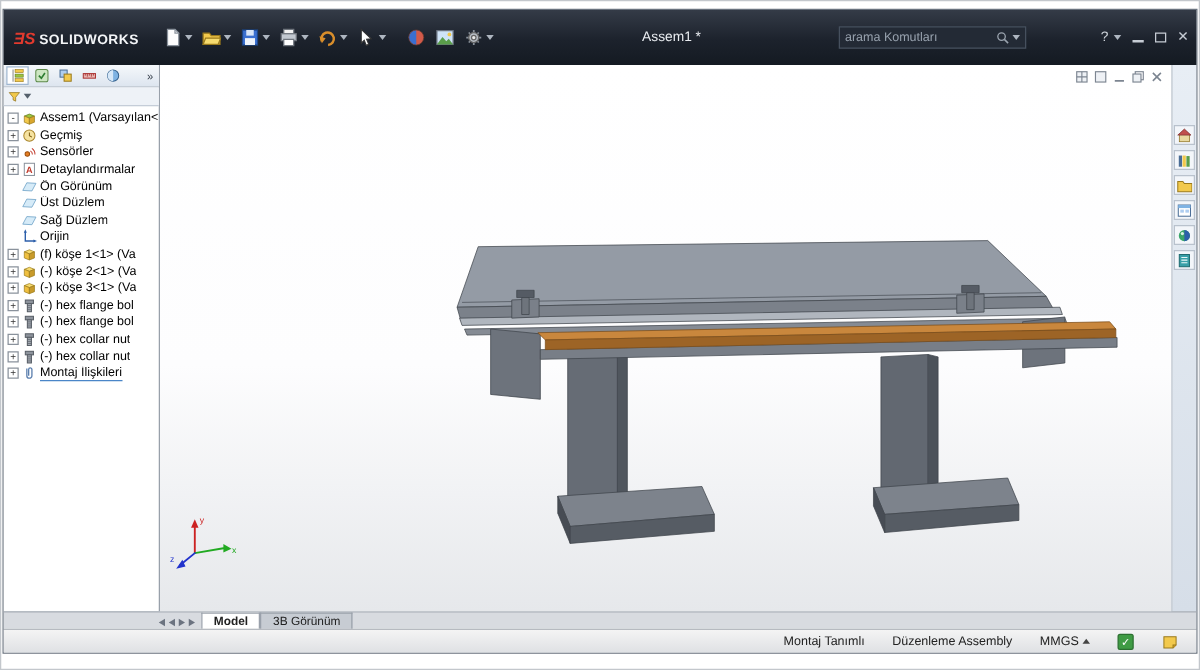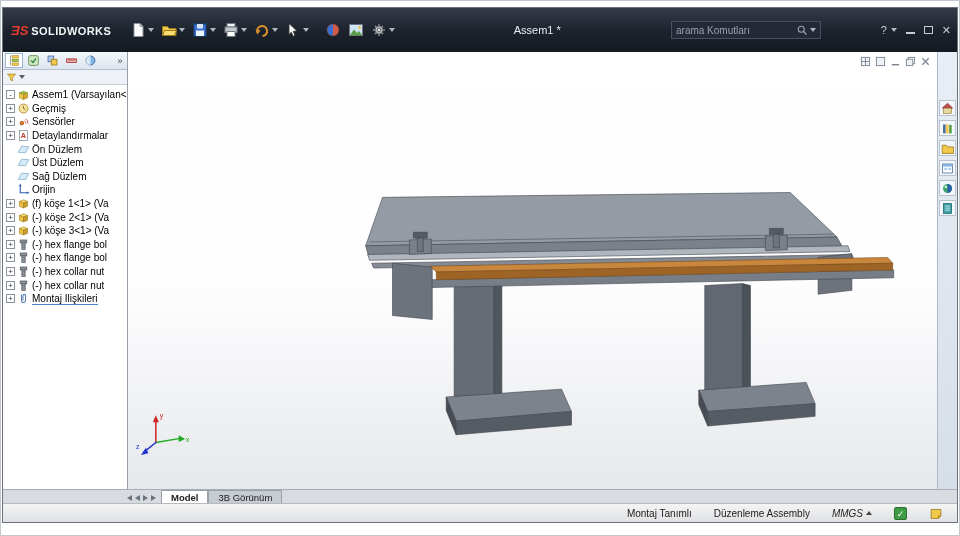--- a/index.html
+++ b/index.html
@@ -83,21 +83,21 @@
   .tri-l { width:0;height:0;border-top:3.5px solid transparent;border-bottom:3.5px solid transparent;border-right:5px solid #6b7380; }
   .tri-r { width:0;height:0;border-top:3.5px solid transparent;border-bottom:3.5px solid transparent;border-left:5px solid #6b7380; }
   .tab { font-size:9.5px; padding:0 9px; height:13px; display:flex; align-items:center;
          border:1px solid #9aa1ab; border-bottom:none; background:#c7ccd3; color:#222; }
   .tab.active { background:#fff; font-weight:bold;text-align:center; }
 
   
   .statusbar { flex:0 0 19px; background:linear-gradient(#f4f4f4,#dfe1e4); border-top:1px solid #b6bac0;
                display:flex; align-items:center; font-size:10px; color:#222; padding:0 8px; }
   .sb-right { margin-left:auto; display:flex; align-items:center; gap:22px; }
-  .sb-units { display:flex; align-items:center; gap:3px;font-style:italic; }
+  .sb-units { display:flex; align-items:center; gap:3px; }
   .caret-up { width:0;height:0;border-left:3.5px solid transparent;border-right:3.5px solid transparent;border-bottom:4px solid #444; }
   .check-badge { width:13px; height:13px; background:#3f9b44; border:1px solid #2b7030; border-radius:2px;
                  color:#fff; font-size:9px; line-height:12px; text-align:center; }
   .note-ic { width:14px; height:13px; margin-right:6px; }
 </style>
 </head>
 <body>
 
 <svg width="0" height="0" style="position:absolute" aria-hidden="true">
   <defs>
@@ -409,21 +409,21 @@
               <svg class="tree-ic" viewBox="0 0 16 16">
                 <use href="#i-annot"></use>
               </svg>
               <span class="tree-label">Detaylandırmalar</span>
             </div>
           <div class="tree-row">
               <span class="expander"></span>
               <svg class="tree-ic" viewBox="0 0 16 16">
                 <use href="#i-plane"></use>
               </svg>
-              <span class="tree-label">Ön Düzlem</span>
+              <span class="tree-label">Ön Görünüm</span>
             </div>
           <div class="tree-row">
               <span class="expander"></span>
               <svg class="tree-ic" viewBox="0 0 16 16">
                 <use href="#i-plane"></use>
               </svg>
               <span class="tree-label">Üst Düzlem</span>
             </div>
           <div class="tree-row">
               <span class="expander"></span>

